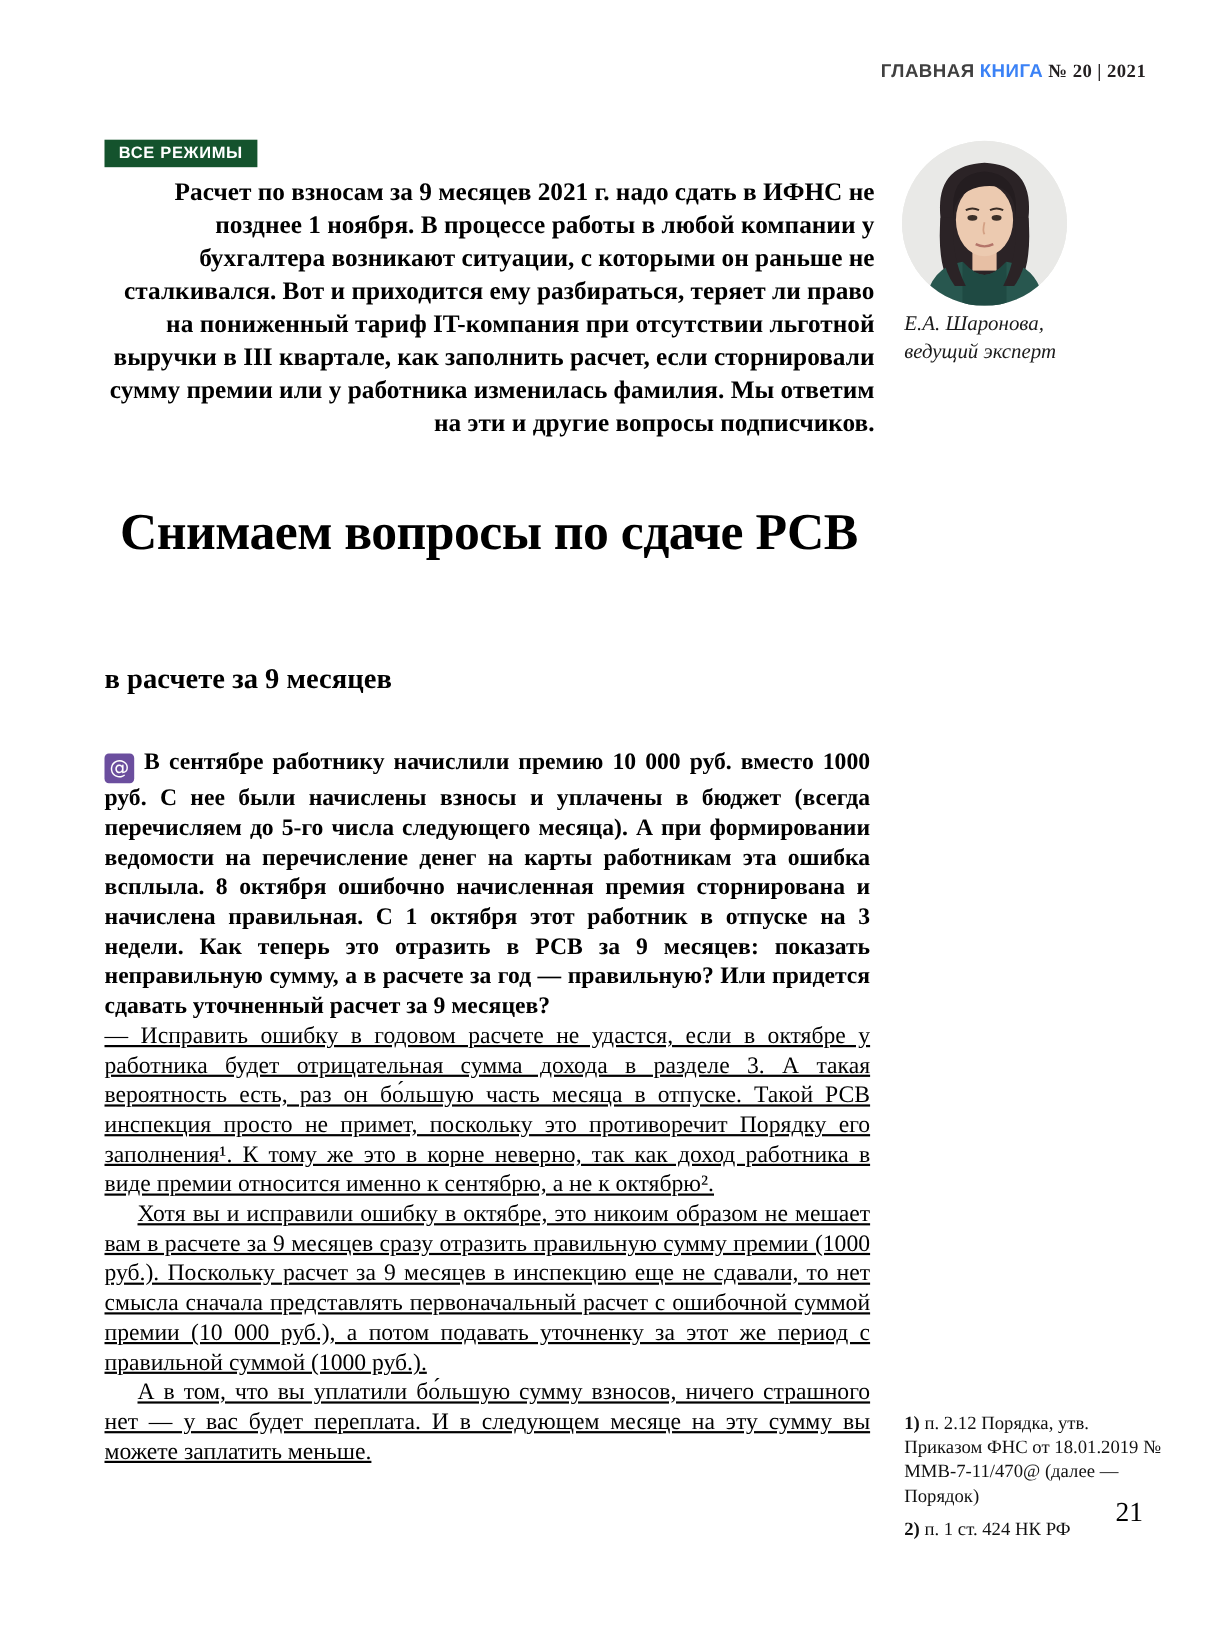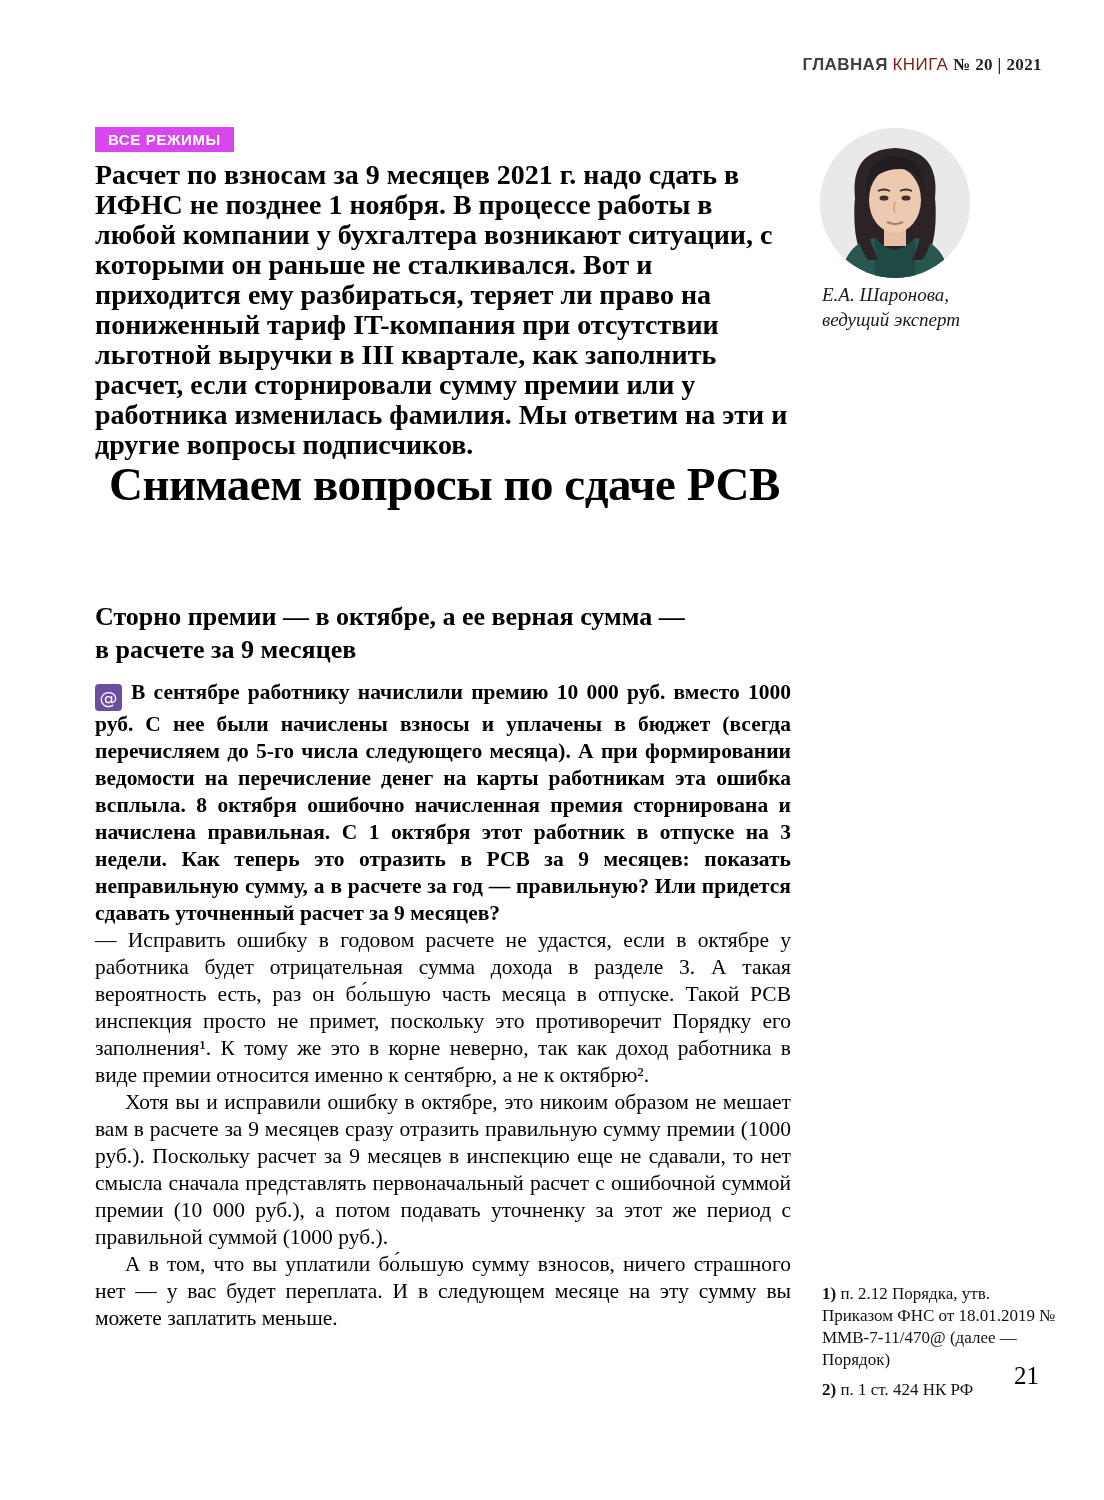--- a/index.html
+++ b/index.html
@@ -18,40 +18,41 @@
     position:absolute;top:55px;right:62px;
     font-size:17px;letter-spacing:0.4px;
     white-space:nowrap;
   }
   .mag-name-bold{
     font-family:"Liberation Sans","DejaVu Sans",sans-serif;
     font-weight:bold;color:#404040;
   }
   .mag-name-accent{
     font-family:"Liberation Sans","DejaVu Sans",sans-serif;
-    font-weight:normal;color:#7f1d1d;
+    font-weight:bold;color:#3b82f6;
   }
   .mag-issue{
     font-family:"Liberation Serif","DejaVu Serif",serif;
     font-weight:bold;color:#231f20;
   }
   
   .mode-badge{
     position:absolute;left:95px;top:127px;
-    background:#d946ef;color:#fff;
+    background:#14532d;color:#fff;
     font-family:"Liberation Sans","DejaVu Sans",sans-serif;
     font-weight:bold;font-size:15px;letter-spacing:0.6px;
     padding:5px 13px 5px 13px;
     line-height:1;
   }
   
   .intro{
     position:absolute;left:95px;top:160px;width:700px;
-    font-weight:bold;font-size:28px;line-height:30px;
+    font-weight:bold;font-size:23px;line-height:30px;
     color:#000;
+    text-align:right;
   }
   
   .portrait{
     position:absolute;left:820px;top:128px;
     width:150px;height:150px;border-radius:50%;
     overflow:hidden;background:#e9e9e7;
   }
   .portrait svg{display:block;}
   .author-caption{
     position:absolute;left:822px;top:282px;width:240px;
@@ -80,21 +81,21 @@
   .at-icon{
     display:inline-block;
     width:27px;height:27px;
     background:#6b4e9e;border-radius:4px;
     color:#fff;text-align:center;
     font-family:"DejaVu Sans","Liberation Sans",sans-serif;
     font-size:18px;line-height:27px;font-weight:normal;
     vertical-align:-5px;
     margin-right:9px;
   }
-  .answer p{margin:0;}
+  .answer p{margin:0;text-decoration:underline;}
   .answer p.indent{text-indent:30px;}
   
   .footnotes{
     position:absolute;left:822px;top:1283px;width:240px;
     font-size:17px;line-height:22px;color:#111;
   }
   .footnote{margin:0 0 8px 0;}
   .footnote .fn-marker{font-weight:bold;}
   
   .page-number{
@@ -149,21 +150,20 @@
   <div class="author-caption">
     <div>Е.А. Шаронова,</div>
     <div>ведущий эксперт</div>
   </div>
 
   <h1 class="article-title" style="margin:16px;">
     <span>Снимаем вопросы по сдаче РСВ</span>
   </h1>
 
   <h2 class="section-heading" style="margin:0;">
-    <span>Сторно премии — в октябре, а ее верная сумма —</span>
     <span>в расчете за 9 месяцев</span>
   </h2>
 
   <div class="body-col">
     <div class="question">
       <span class="at-icon">@</span><span>В сентябре работнику начислили премию 10 000 руб. вместо 1000 руб. С нее были начислены взносы и уплачены в бюджет (всегда перечисляем до 5-го числа следующего месяца). А при формировании ведомости на перечисление денег на карты работникам эта ошибка всплыла. 8 октября ошибочно начисленная премия сторнирована и начислена правильная. С 1 октября этот работник в отпуске на 3 недели. Как теперь это отразить в РСВ за 9 месяцев: показать неправильную сумму, а в расчете за год — правильную? Или придется сдавать уточненный расчет за 9 месяцев?</span>
     </div>
     <div class="answer">
       <p>—  Исправить ошибку в годовом расчете не удастся, если в октябре у работника будет отрицательная сумма дохода в разделе 3. А такая вероятность есть, раз он бо́льшую часть месяца в отпуске. Такой РСВ инспекция просто не примет, поскольку это противоречит Порядку его заполнения¹. К тому же это в корне неверно, так как доход работника в виде премии относится именно к сентябрю, а не к октябрю².</p>
       <p class="indent">Хотя вы и исправили ошибку в октябре, это никоим образом не мешает вам в расчете за 9 месяцев сразу отразить правильную сумму премии (1000 руб.). Поскольку расчет за 9 месяцев в инспекцию еще не сдавали, то нет смысла сначала представлять первоначальный расчет с ошибочной суммой премии (10 000 руб.), а потом подавать уточненку за этот же период с правильной суммой (1000 руб.).</p>

